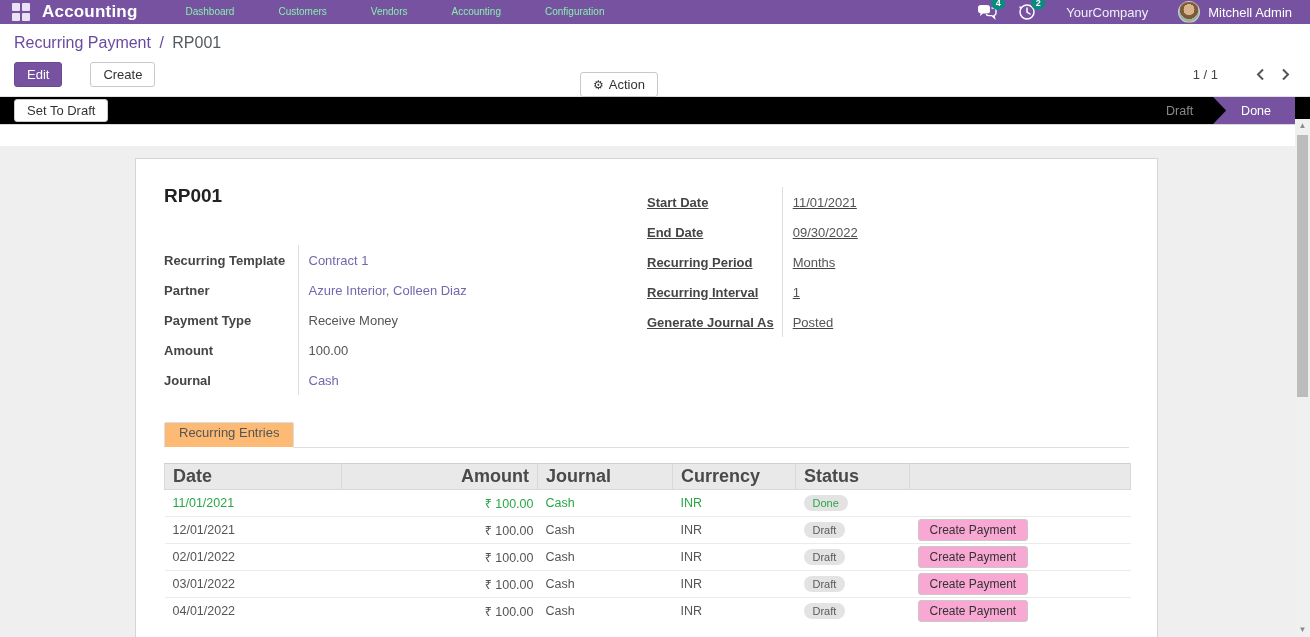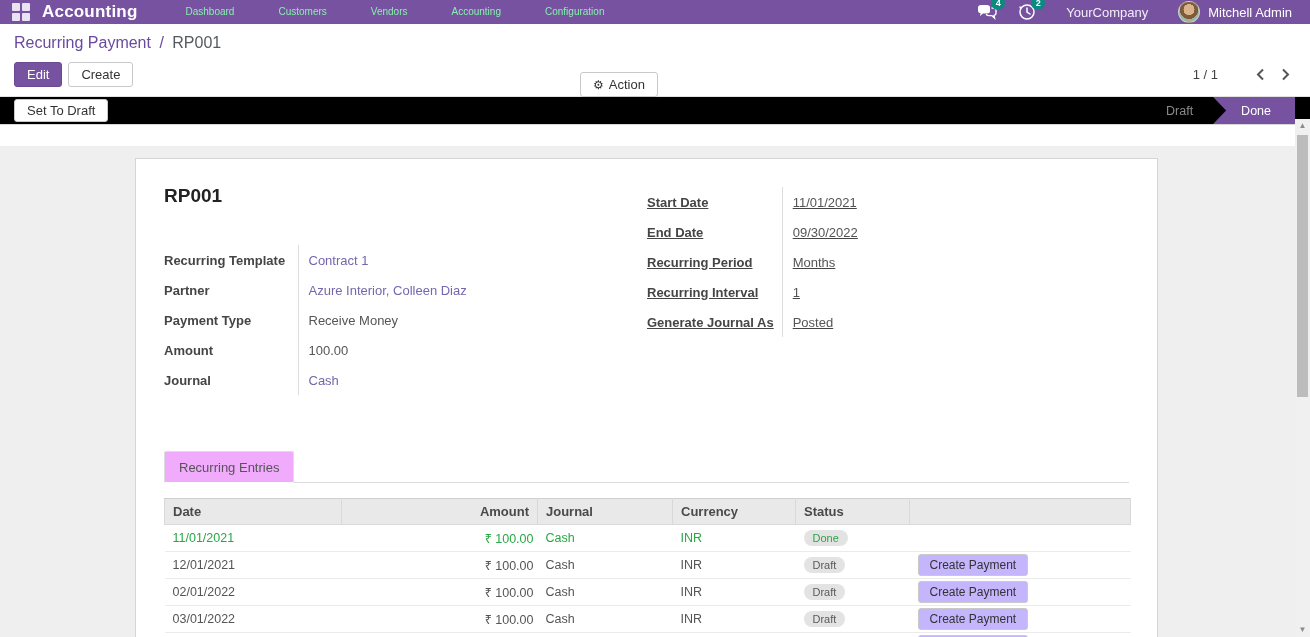--- a/index.html
+++ b/index.html
@@ -21,21 +21,21 @@
       radial-gradient(circle at 50% 38%, #d9b38c 0 34%, #7d5a3c 35% 58%, #9db3a0 59%);
       border:1px solid rgba(255,255,255,.4); margin-right:8px; cursor:pointer; }
   .username { color:#fff; cursor:pointer; }
 
   
   .control-panel { padding:10px 14px 9px; border-bottom:1px solid #e2e2e2; background:#fff; position:relative; }
   .breadcrumb { font-size:16px; }
   .breadcrumb .bc-parent { color:#6b4a9e; cursor:pointer; }
   .breadcrumb .bc-sep { color:#6b4a9e; margin:0 4px; }
   .breadcrumb .bc-current { color:#555b61; }
-  .cp-row { margin-top:9px; display:flex; align-items:center; height:26px; }
+  .cp-row { margin-top:9px; display:flex; align-items:center; height:26px;gap:22px; }
   .btn { font-size:13px; border-radius:3px; padding:4px 12px; cursor:pointer; border:1px solid transparent; background:#fff; }
   .btn-primary { background:#7652A0; border-color:#6b4991; color:#fff; }
   .btn-default { border-color:#c9c9c9; color:#333; }
   .btn + .btn { margin-left:6px; }
   .action-btn { position:absolute; left:580px; top:48px; display:flex; align-items:center; gap:5px; }
   .gear { font-size:12px; color:#333; }
   .pager { margin-left:auto; display:flex; align-items:center; margin-right:6px; }
   .pager-val { color:#444; margin-right:22px; }
   .pg-arrow { cursor:pointer; margin-left:16px; display:flex; align-items:center; }
 
@@ -56,33 +56,33 @@
   .col-right { flex:1; }
   table.fields { border-collapse:collapse; }
   .col-left table.fields { margin-top:38px; }
   .col-right table.fields { margin-top:28px;text-decoration:underline; }
   table.fields td { height:30px; vertical-align:middle; font-size:13px; }
   td.f-label { width:134px; border-right:1px solid #ddd; font-weight:bold; color:#454545; padding-right:8px; white-space:nowrap; }
   td.f-value { padding-left:10px; color:#555; }
   .f-link { color:#7566AD; cursor:pointer; }
 
   .notebook { margin-top:26px; border-bottom:1px solid #ddd; }
-  .tab { display:inline-block; padding:8px 14px 7px; border:1px solid #ddd; border-bottom:1px solid #fff; background:#f0abfc; color:#555;
-         position:relative; top:1px; border-radius:2px 2px 0 0; cursor:pointer;margin-top:29px; }
+  .tab { display:inline-block; padding:2px 14px 7px; border:1px solid #ddd; border-bottom:1px solid #fff; background:#fdba74; color:#555;
+         position:relative; top:1px; border-radius:2px 2px 0 0; cursor:pointer; }
 
   table.entries { border-collapse:collapse; margin-top:15px; width:966px; table-layout:fixed; }
-  table.entries th { background:#e9e9e9; font-size:13px; font-weight:bold; color:#4a4a4a; text-align:left;
+  table.entries th { background:#e9e9e9; font-size:18px; font-weight:bold; color:#4a4a4a; text-align:left;
       height:26px; padding:0 8px; border:1px solid #d9d9d9; border-top-color:#cfcfcf; }
   table.entries th.num { text-align:right; }
   table.entries td { height:27px; font-size:12.5px; color:#555; padding:0 8px; border-top:1px solid #ebebeb; vertical-align:middle; }
   table.entries td.num { text-align:right; padding-right:4px; }
   tr.row-done td { color:#28a745; }
   .status-pill { display:inline-block; background:#e3e3e3; border-radius:10px; padding:2px 9px; font-size:11px; color:#5a5a5a; }
   .status-pill.done { color:#28a745; }
-  .row-btn { font-size:12px; background:#c4b5fd; border:1px solid #c9c9c9; border-radius:3px; padding:3px 11px; color:#333; cursor:pointer; white-space:nowrap; }
+  .row-btn { font-size:12px; background:#f9a8d4; border:1px solid #c9c9c9; border-radius:3px; padding:3px 11px; color:#333; cursor:pointer; white-space:nowrap; }
 
   
   .scrollbar { position:absolute; right:0; top:119px; bottom:0; width:15px; background:#f0f0f0; z-index:30; }
   .sb-arrow { position:absolute; left:0; width:15px; height:14px; text-align:center; font-size:8px; color:#8a8a8a; line-height:14px; cursor:pointer; }
   .sb-up { top:0; }
   .sb-down { bottom:0; }
   .sb-thumb { position:absolute; left:2px; top:16px; width:11px; height:262px; background:#bcbcbc; cursor:pointer; }
 </style>
 </head>
 <body>

